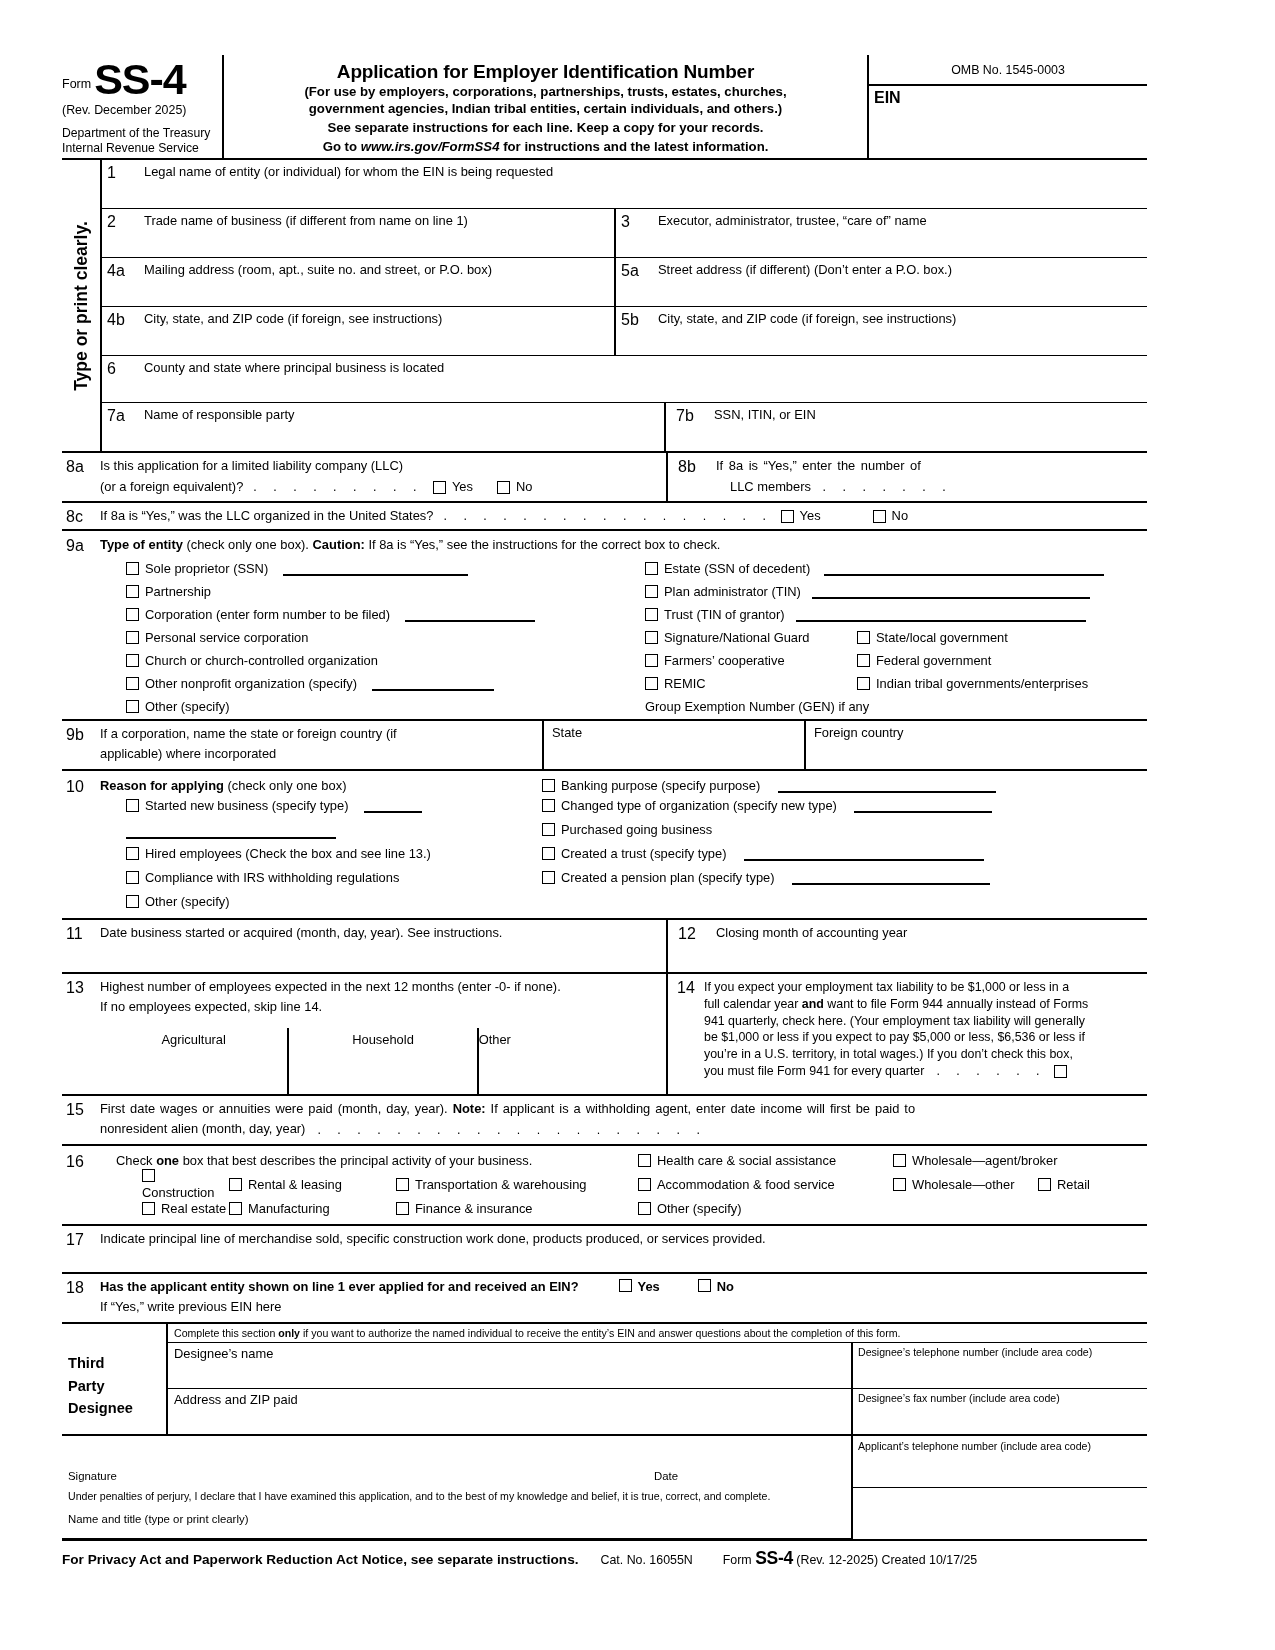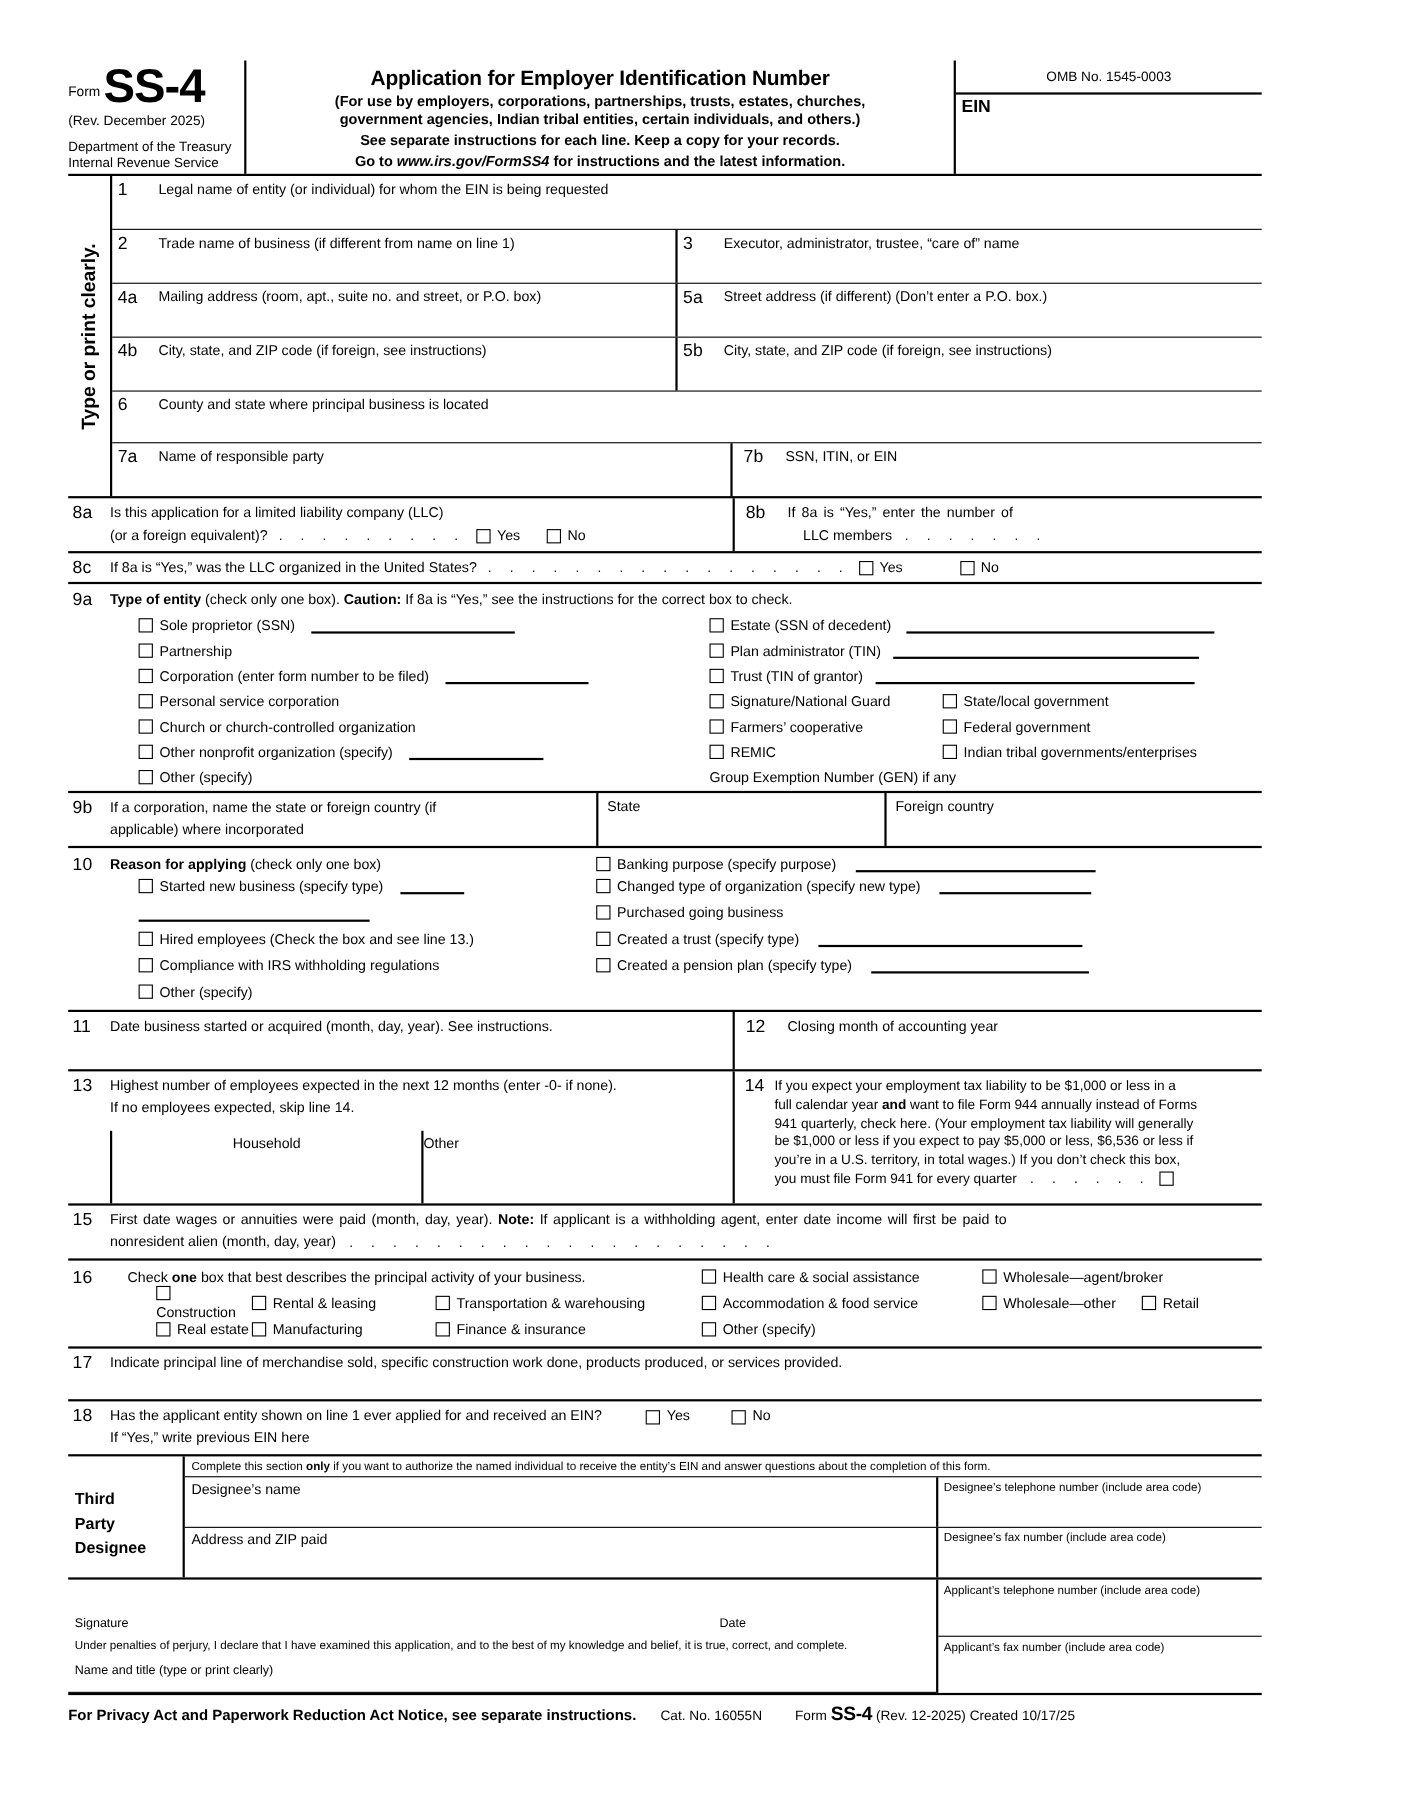--- a/index.html
+++ b/index.html
@@ -367,20 +367,23 @@
   </div>
 
   <div class="row bt" style="height:120px;">
 
     <div class="row" style="width:604px;">
       <div class="numcol-sm" style="padding-top:5px;">13</div>
       <div style="flex:1;display:flex;flex-direction:column;">
         <div class="lbl" style="padding-top:5px;">Highest number of employees expected in the next 12 months (enter -0- if none).</div>
         <div class="lbl" style="margin-top:4px;">If no employees expected, skip line 14.</div>
         <div class="row" style="flex:1;margin-top:12px;">
+          <div class="lbl" style="flex:1;text-align:center;padding-top:4px;">
+            <span>Agricultural</span>
+          </div>
           <div class="lbl" style="flex:1;text-align:center;padding-top:4px;border-left:2px solid #000;">
             <span>Household</span>
           </div>
           <div class="lbl" style="flex:1;text-align:left;padding-top:4px;border-left:2px solid #000;">
             <span>Other</span>
           </div>
         </div>
       </div>
     </div>
 
@@ -464,21 +467,21 @@
   </div>
 
   <div class="row bt" style="height:46px;">
     <div class="numcol-sm" style="padding-top:5px;">17</div>
     <div class="lbl" style="flex:1;padding-top:5px;">Indicate principal line of merchandise sold, specific construction work done, products produced, or services provided.</div>
   </div>
 
   <div class="row bt" style="height:48px;">
     <div class="numcol-sm" style="padding-top:5px;">18</div>
     <div style="flex:1;padding-top:5px;" class="lbl">
-      <div style="display:flex;align-items:flex-end;">
+      <div style="display:flex;align-items:flex-start;font-weight:bold;">
         <span>Has the applicant entity shown on line 1 ever applied for and received an EIN?</span>
         <span class="cb" style="margin-left:40px;"></span>
             <span>Yes</span>
         <span class="cb" style="margin-left:38px;"></span>
             <span>No</span>
       </div>
       <div style="margin-top:4px;">If “Yes,” write previous EIN here</div>
     </div>
   </div>
 
@@ -522,23 +525,20 @@
       <div class="row bb1" style="height:52px;">
         <div style="flex:1;padding:4px 6px 0 6px;box-sizing:border-box;">
           <div class="xsm">Under penalties of perjury, I declare that I have examined this application, and to the best of my knowledge and belief, it is true, correct, and complete.</div>
           <div class="sm" style="margin-top:11px;">Name and title (type or print clearly)</div>
         </div>
       </div>
     </div>
     <div style="width:296px;border-left:2px solid #000;box-sizing:border-box;">
       <div class="xsm bb1" style="padding:4px 0 0 5px;height:52px;box-sizing:border-box;">
         <span>Applicant’s telephone number (include area code)</span>
-      </div>
-      <div class="xsm" style="padding:4px 0 0 5px;height:50px;box-sizing:border-box;">
-        <span>Applicant’s fax number (include area code)</span>
       </div>
     </div>
   </div>
 
   <div class="bt"></div>
   <div class="footer">
     <div style="font-weight:bold;font-size:13.6px;">For Privacy Act and Paperwork Reduction Act Notice, see separate instructions.</div>
     <div style="font-size:12.4px;margin-left:22px;">Cat. No. 16055N</div>
     <div style="margin-left:30px;font-size:12.4px;white-space:nowrap;">
       <span>Form</span>

